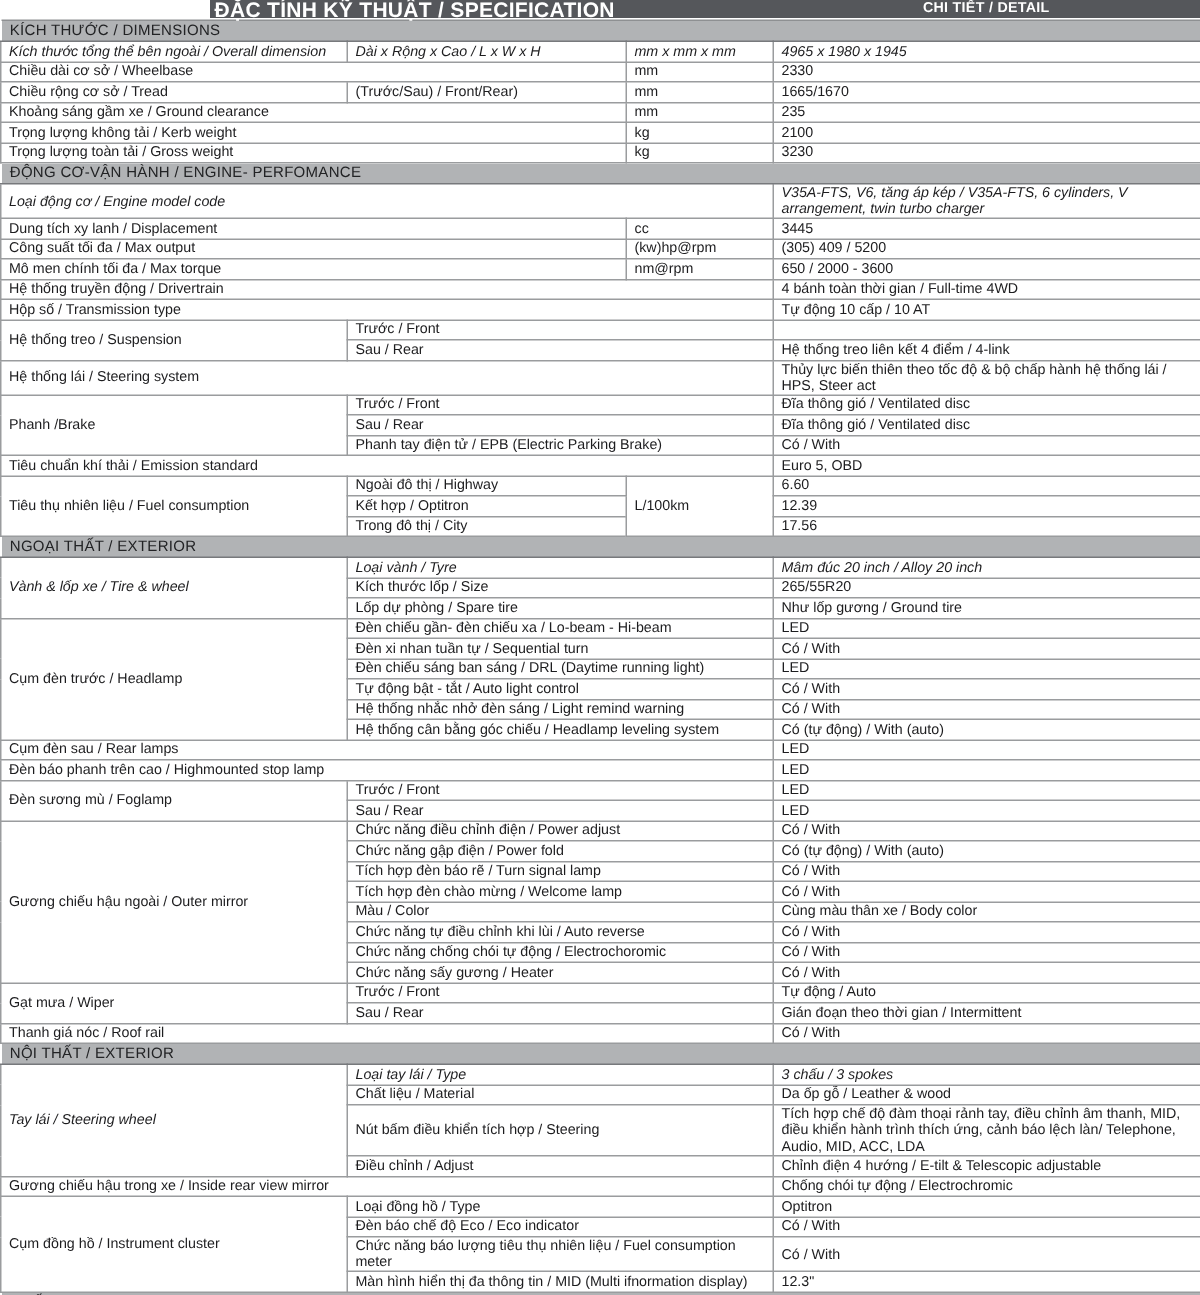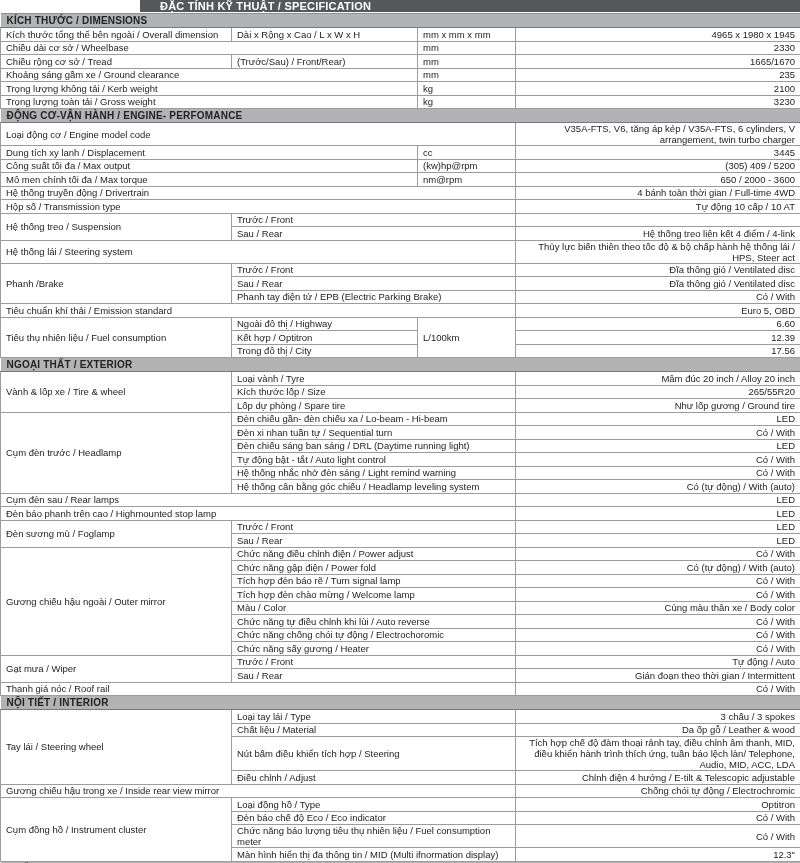--- a/index.html
+++ b/index.html
@@ -3,46 +3,47 @@
 <meta charset="utf-8">
 <style>
   html,body{margin:0;padding:0;background:#ffffff;}
   body{width:800px;font-family:"Liberation Sans", sans-serif;color:#1d1d1f;}
   .page{width:800px;}
 
   
   .top-header{position:relative;height:13px;width:800px;}
   .top-header .bar{position:absolute;left:140px;top:0;width:660px;height:12px;background:#55575b;}
   .top-header .spec-title{
-    position:absolute;left:160px;top:0;height:12px;line-height:12px;
-    color:#ffffff;font-weight:bold;font-size:11px;letter-spacing:.2px;white-space:nowrap;}
+    position:absolute;left:143px;top:0;height:12px;line-height:12px;
+    color:#ffffff;font-weight:bold;font-size:14px;letter-spacing:.2px;white-space:nowrap;}
   .top-header .detail-title{
     position:absolute;left:515px;top:0;width:285px;height:12px;line-height:12px;text-align:center;
     color:#ffffff;font-weight:bold;font-size:9.5px;letter-spacing:.2px;white-space:nowrap;}
 
   table.spec{border-collapse:collapse;table-layout:fixed;width:800px;}
   col.c1{width:231px;} col.c2{width:186px;} col.c3{width:98px;} col.c4{width:285px;}
 
   td{border:1px solid #9a9c9e;font-size:9.5px;line-height:11px;
      padding:0 5px;height:12.5px;vertical-align:middle;overflow:hidden;}
   td.label-cell{text-align:left;}
-  td.detail-cell{text-align:right;}
-  td.section-bar{background:#b1b3b5;font-weight:bold;font-size:10px;color:#222325;
+  td.detail-cell{text-align:left;}
+  td.section-bar{background:#b1b3b5;font-weight:normal;font-size:10px;color:#222325;
      border-left:none;border-right:none;border-top:1px solid #8e9092;border-bottom:1px solid #77797c;
      height:13px;padding-left:6px;letter-spacing:.2px;}
-  tr.first-after-bar td{border-top:none;}
+  tr.first-after-bar td{border-top:none;font-style:italic;}
 </style>
 </head>
 <body>
 
 <div class="page">
 
   <div class="top-header">
     <div class="bar"></div>
     <div class="spec-title">ĐẶC TÍNH KỸ THUẬT / SPECIFICATION</div>
+    <div class="detail-title">CHI TIẾT / DETAIL</div>
   </div>
 
   <table class="spec">
     <colgroup>
       <col class="c1">
         <col class="c2">
         <col class="c3">
         <col class="c4">
     </colgroup>
     <tbody>
@@ -253,34 +254,34 @@
         </tr>
         <tr>
           <td colspan="2" class="label-cell">Sau / Rear</td>
           <td class="detail-cell">Gián đoạn theo thời gian / Intermittent</td>
         </tr>
         <tr>
           <td colspan="3" class="label-cell">Thanh giá nóc / Roof rail</td>
           <td class="detail-cell">Có / With</td>
         </tr>
         <tr>
-          <td colspan="4" class="section-bar">NỘI TIẾT / INTERIOR</td>
+          <td colspan="4" class="section-bar">NỘI THẤT / EXTERIOR</td>
         </tr>
         <tr class="first-after-bar">
           <td rowspan="4" class="label-cell">Tay lái / Steering wheel</td>
           <td colspan="2" class="label-cell">Loại tay lái / Type</td>
           <td class="detail-cell">3 chấu / 3 spokes</td>
         </tr>
         <tr>
           <td colspan="2" class="label-cell">Chất liệu / Material</td>
           <td class="detail-cell">Da ốp gỗ / Leather &amp; wood</td>
         </tr>
         <tr>
           <td colspan="2" class="label-cell">Nút bấm điều khiển tích hợp / Steering</td>
-          <td class="detail-cell">Tích hợp chế độ đàm thoại rảnh tay, điều chỉnh âm thanh, MID, điều khiển hành trình thích ứng, tuần báo lệch làn/ Telephone, Audio, MID, ACC, LDA</td>
+          <td class="detail-cell">Tích hợp chế độ đàm thoại rảnh tay, điều chỉnh âm thanh, MID, điều khiển hành trình thích ứng, cảnh báo lệch làn/ Telephone, Audio, MID, ACC, LDA</td>
         </tr>
         <tr>
           <td colspan="2" class="label-cell">Điều chỉnh / Adjust</td>
           <td class="detail-cell">Chỉnh điện 4 hướng / E-tilt &amp; Telescopic adjustable</td>
         </tr>
         <tr>
           <td colspan="3" class="label-cell">Gương chiếu hậu trong xe / Inside rear view mirror</td>
           <td class="detail-cell">Chống chói tự động / Electrochromic</td>
         </tr>
         <tr>

